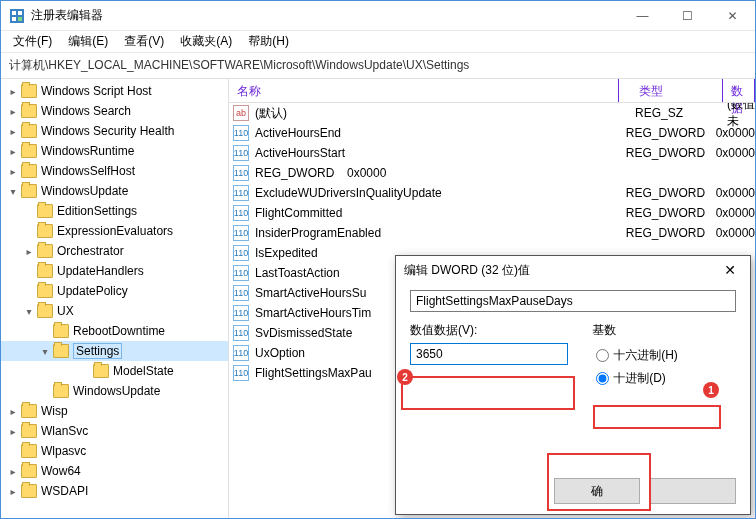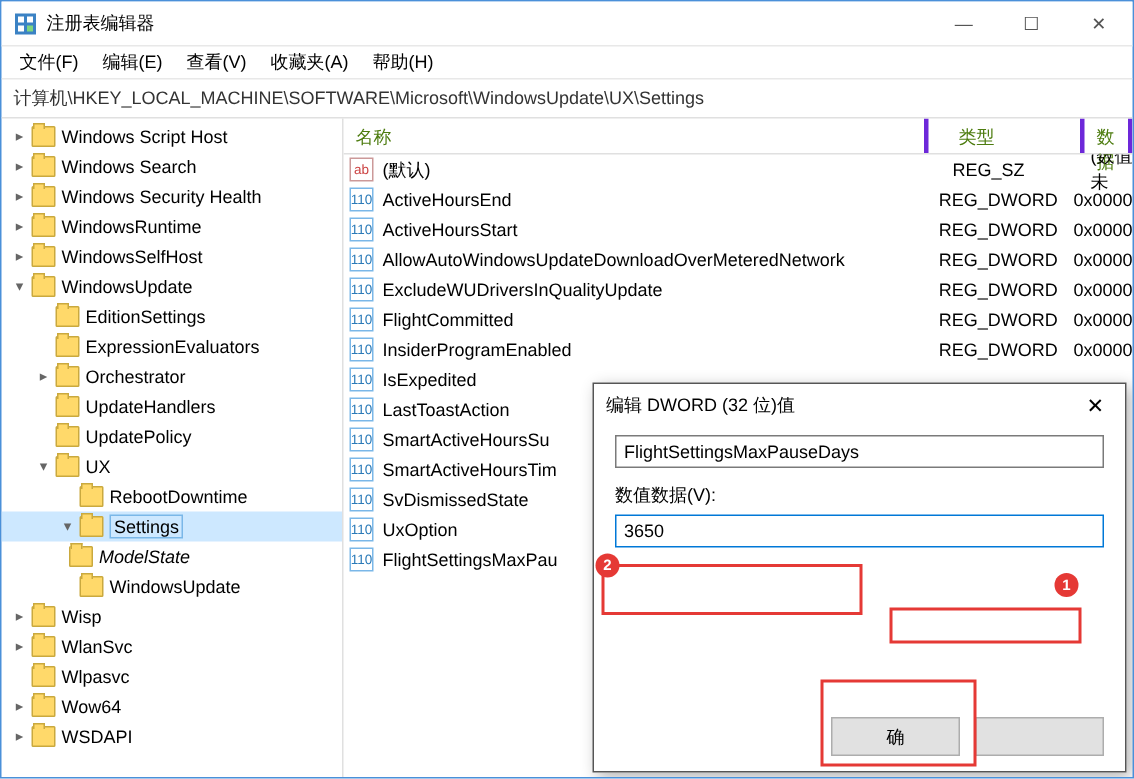--- a/index.html
+++ b/index.html
@@ -27,21 +27,21 @@
 .tree-row { display:flex; align-items:center; height:20px; padding-left:6px; white-space:nowrap; cursor:default;}
 .tree-row.selected { background:#cde8ff;}
 .tree-row.selected .node-label { border:1px solid #7ab7e8; background:#cde8ff; padding:0 2px;}
 .expander { width:12px; display:inline-flex; justify-content:center; color:#666; font-size:10px; }
 .folder-icon { width:16px; height:14px; margin:0 4px 0 2px; display:inline-block; background:#ffd96a; border:1px solid #caa93e; border-radius:1px; position:relative;}
 .folder-icon::before { content:""; position:absolute; top:-3px; left:0; width:6px; height:3px; background:#ffd96a; border:1px solid #caa93e; border-bottom:none;}
 .node-label { font-size:12px; }
 
 
 .list-header { display:flex; height:24px; border-bottom:1px solid #e0e0e0; }
-.list-header .col { padding:4px 8px; font-size:12px; border-right:3px solid #6d28d9; color:#4d7c0f;}
+.list-header .col { padding:4px 8px; font-size:12px; border-right:1px solid #6d28d9; color:#6d28d9;}
 .col-name { width:390px; } .col-type { width:92px;margin-left:12px; } .col-data { flex:1; }
 
 .list-body { overflow-y:auto; height:calc(100% - 24px);}
 .list-row { display:flex; height:20px; align-items:center; padding-left:4px;}
 .val-icon { width:16px; height:16px; margin-right:6px; display:inline-flex; align-items:center; justify-content:center; font-size:9px;}
 .val-sz { background:#fff; border:1px solid #c99; color:#c44;}
 .val-dw { background:#fff; border:1px solid #7ab7e8; color:#2a7ab8;}
 .list-row .c-name { width:380px; font-size:12px; white-space:nowrap; overflow:hidden;}
 .list-row .c-type { width:92px; font-size:12px;}
 .list-row .c-data { flex:1; font-size:12px;}
@@ -171,21 +171,21 @@
       <div class="tree-row" style="padding-left: 38px;">
         <span class="expander"></span>
         <span class="folder-icon"></span>
         <span class="node-label">RebootDowntime</span>
       </div>
       <div class="tree-row selected" style="padding-left: 38px;">
         <span class="expander">▾</span>
         <span class="folder-icon"></span>
         <span class="node-label">Settings</span>
       </div>
-      <div class="tree-row" style="padding-left: 31px; font-style: italic;">
+      <div class="tree-row" style="padding-left: 78px;">
         <span class="expander"></span>
         <span class="folder-icon"></span>
         <span class="node-label">ModelState</span>
       </div>
       <div class="tree-row" style="padding-left: 38px;">
         <span class="expander"></span>
         <span class="folder-icon"></span>
         <span class="node-label">WindowsUpdate</span>
       </div>
       <div class="tree-row" style="padding-left: 6px;">
@@ -234,21 +234,20 @@
           <span class="c-data">0x0000</span>
         </div>
         <div class="list-row">
           <span class="val-icon val-dw">110</span>
           <span class="c-name">ActiveHoursStart</span>
           <span class="c-type">REG_DWORD</span>
           <span class="c-data">0x0000</span>
         </div>
         <div class="list-row">
           <span class="val-icon val-dw">110</span>
-          <span class="c-name">AllowAutoWindowsUpdateDownloadOverMeteredNetwork</span>
           <span class="c-type">REG_DWORD</span>
           <span class="c-data">0x0000</span>
         </div>
         <div class="list-row">
           <span class="val-icon val-dw">110</span>
           <span class="c-name">ExcludeWUDriversInQualityUpdate</span>
           <span class="c-type">REG_DWORD</span>
           <span class="c-data">0x0000</span>
         </div>
         <div class="list-row">
@@ -315,20 +314,33 @@
     <span class="spacer"></span>
     <span class="dlg-close">✕</span>
   </div>
   <div class="dlg-body">
     <input class="dlg-input" value="FlightSettingsMaxPauseDays" style="">
     <div class="dlg-row2">
       <div class="dlg-col-val">
         <span class="dlg-label">数值数据(V):</span>
         <input class="dlg-input" style="border: 1px solid rgb(0, 120, 215);" value="3650">
       </div>
+      <div class="dlg-col-base">
+        <span class="dlg-label">基数</span>
+        <div class="fieldset">
+          <label>
+              <input type="radio" name="base" style="">
+              <span>十六进制(H)</span>
+            </label>
+          <label>
+              <input type="radio" name="base" checked="" style="">
+              <span>十进制(D)</span>
+            </label>
+        </div>
+      </div>
     </div>
     <div class="dlg-buttons">
       <div class="dlg-btn">
           <span>确</span>
         </div>
       <div class="dlg-btn">
           <span></span>
         </div>
     </div>
   </div>

